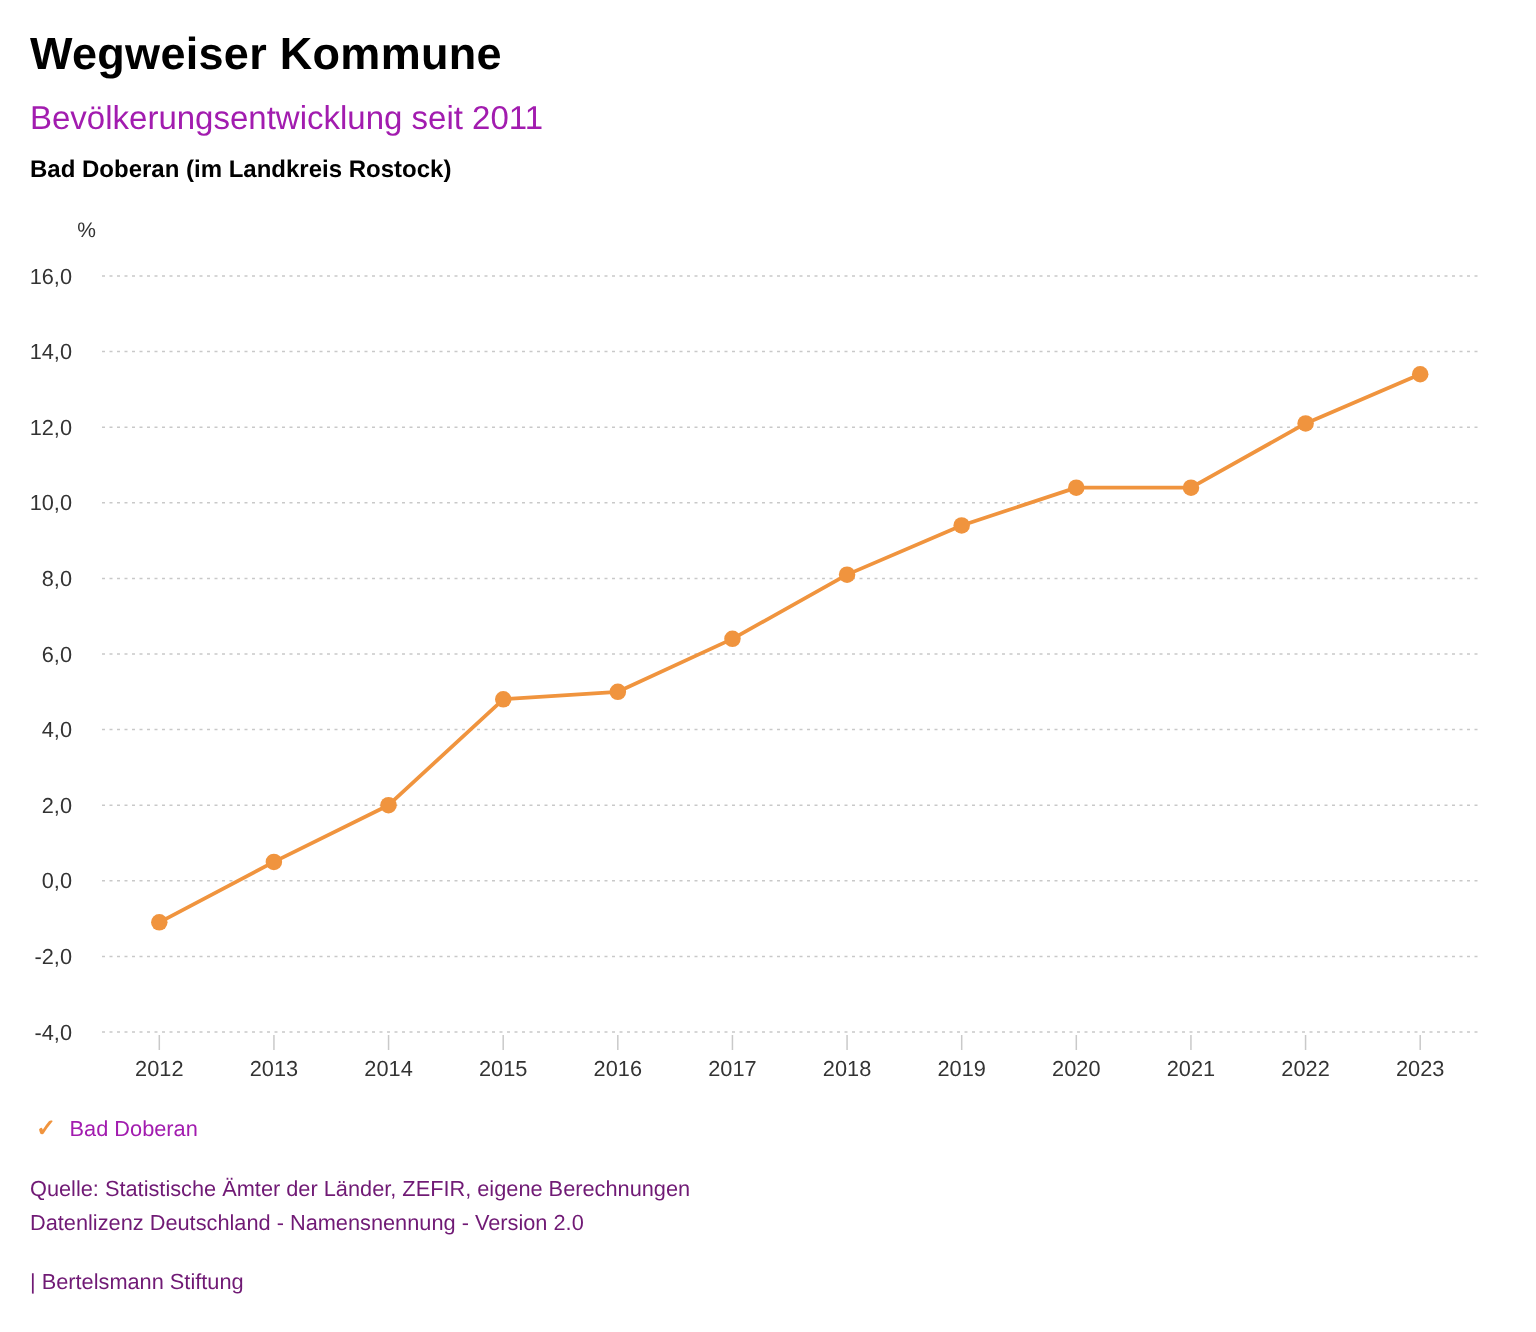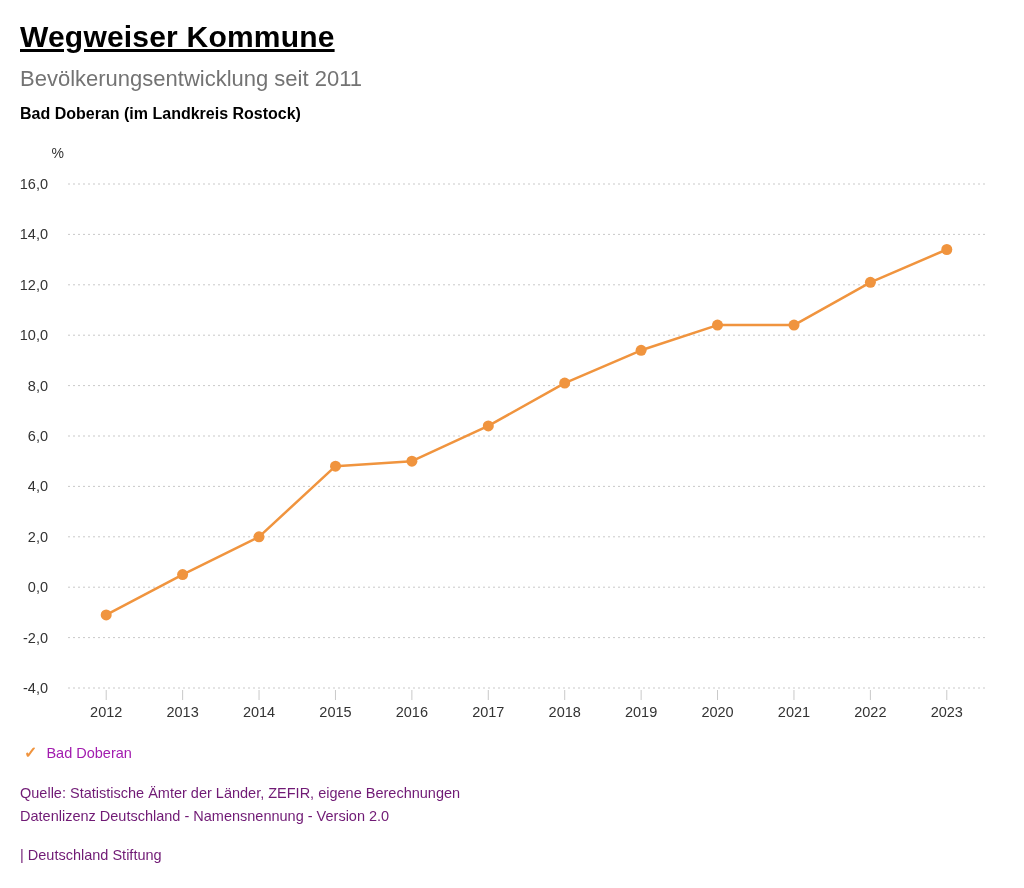--- a/index.html
+++ b/index.html
@@ -1,21 +1,21 @@
 <!DOCTYPE html>
 <html><head>
 <meta charset="utf-8">
 <style>
   * { margin:0; padding:0; box-sizing:border-box; }
   html,body { width:1024px; height:888px; background:#fff; overflow:hidden;
               font-family:"Liberation Sans", sans-serif; }
   .stage { position:relative; width:1024px; height:888px; background:#fff; }
 
-  .hdr-title   { position:absolute; left:20px; top:20px;  font-size:30px; font-weight:700; color:#000; letter-spacing:0.2px;text-decoration:underline; }
-  .hdr-sub     { position:absolute; left:20px; top:66px;  font-size:22px; font-weight:400; color:#737373; }
+  .hdr-title   { position:absolute; left:20px; top:20px;  font-size:30px; font-weight:700; color:#000; letter-spacing:0.2px; }
+  .hdr-sub     { position:absolute; left:20px; top:66px;  font-size:22px; font-weight:400; color:#a21caf; }
   .hdr-region  { position:absolute; left:20px; top:105px; font-size:16px; font-weight:700; color:#000; }
 
   #chart-svg { position:absolute; left:0; top:0; }
   #chart-svg text { font-family:"Liberation Sans", sans-serif; }
 
   .legend-row { position:absolute; left:24px; top:744px; display:flex; align-items:center; gap:9px; cursor:pointer; }
   .legend-check { font-size:16px; font-weight:700; line-height:18px; }
   .legend-label { font-size:14.5px; color:#a21caf; }
 
   .foot-line { position:absolute; left:20px; font-size:14.5px; color:#701a75; }
@@ -95,15 +95,15 @@
       <circle cx="946.8" cy="249.5" r="5.5" fill="#f0943e"></circle>
     </svg>
 
   <div class="legend-row">
     <span class="legend-check" style="color: rgb(240, 148, 62);">✓</span>
     <span class="legend-label">Bad Doberan</span>
   </div>
 
   <div class="foot-line foot-src">Quelle: Statistische Ämter der Länder, ZEFIR, eigene Berechnungen</div>
   <div class="foot-line foot-lic">Datenlizenz Deutschland - Namensnennung - Version 2.0</div>
-  <div class="foot-line foot-brand">| Deutschland Stiftung</div>
+  <div class="foot-line foot-brand">| Bertelsmann Stiftung</div>
 
 </div>
 
 </body></html>

